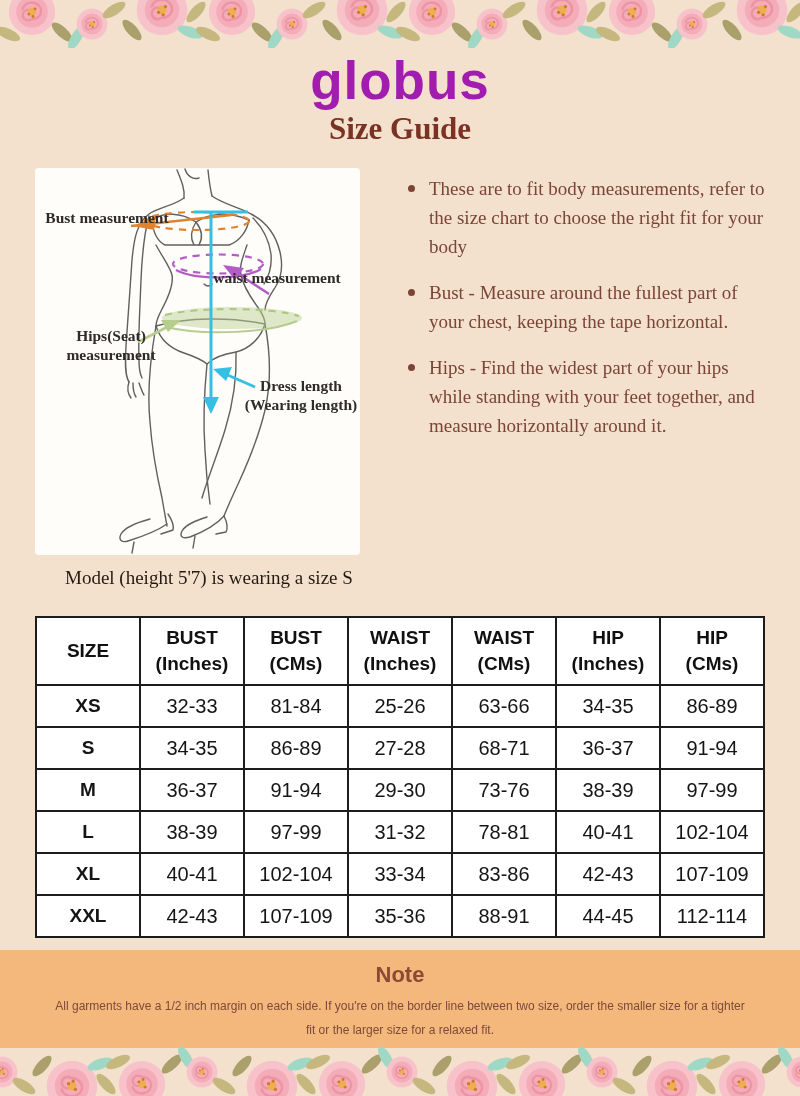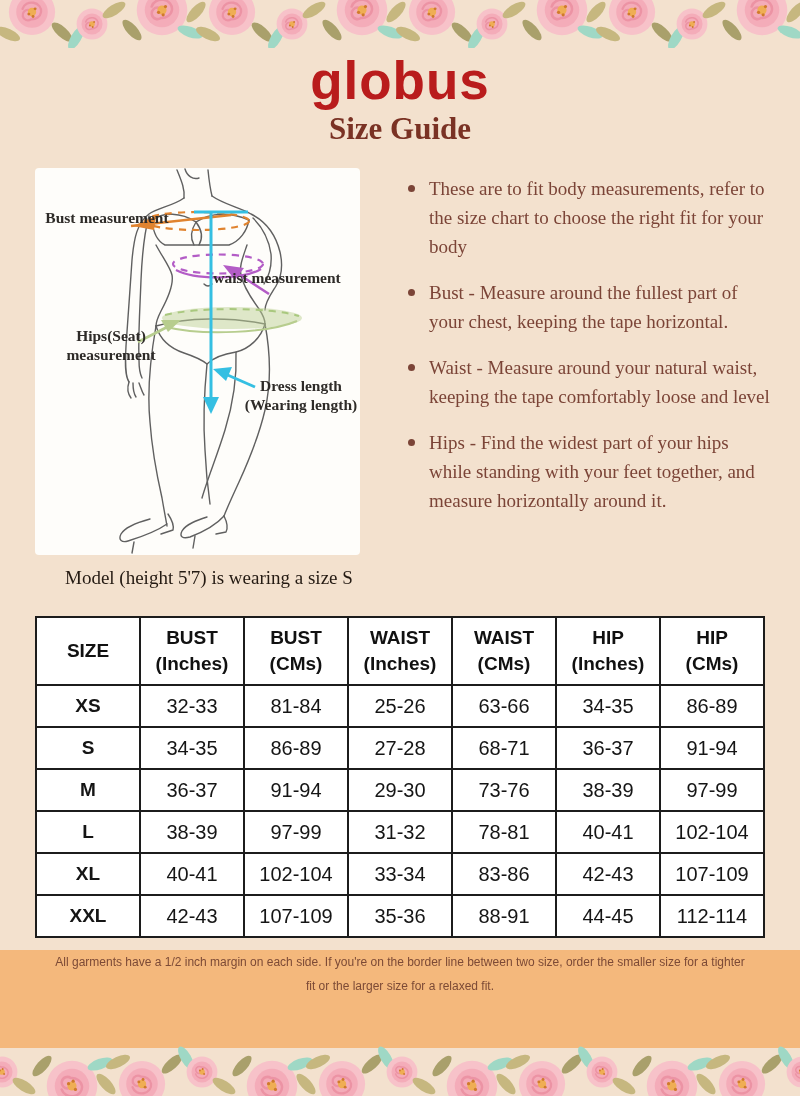--- a/index.html
+++ b/index.html
@@ -10,21 +10,21 @@
     overflow:hidden;position:relative;
   }
   
   .floral{display:block;}
   .floral-top{position:absolute;top:0;left:0;}
   .floral-bottom{position:absolute;bottom:0;left:0;}
   
   .logo{
     margin-top:50px;text-align:center;
     font-size:53px;font-weight:bold;letter-spacing:1px;
-    color:#b91c1c;line-height:62px;
+    color:#a21caf;line-height:62px;
   }
   .title{
     font-family:"Liberation Serif",serif;
     font-weight:700;font-size:31px;line-height:34px;
     color:#7a3224;text-align:center;
   }
   
   .content{display:flex;margin:22px 20px 0 35px;height:387px;}
   .figure-box{
     width:325px;height:387px;flex:none;
@@ -193,24 +193,20 @@
     <li>
       <span class="bullet"></span>
       <span class="itext">These are to fit body measurements, refer to the size chart to choose the right fit for your body</span>
     </li>
     <li>
       <span class="bullet"></span>
       <span class="itext">Bust - Measure around the fullest part of your chest, keeping the tape horizontal.</span>
     </li>
     <li>
       <span class="bullet"></span>
-      <span class="itext">Waist - Measure around your natural waist, keeping the tape comfortably loose and level</span>
-    </li>
-    <li>
-      <span class="bullet"></span>
       <span class="itext">Hips - Find the widest part of your hips while standing with your feet together, and measure horizontally around it.</span>
     </li>
   </ul>
 </div>
 
 <div class="model-caption">Model (height 5'7) is wearing a size S</div>
 
 <div class="table-wrap">
   <table>
     <thead>
@@ -298,20 +294,21 @@
         <td>35-36</td>
         <td>88-91</td>
         <td>44-45</td>
         <td>112-114</td>
       </tr>
     </tbody>
   </table>
 </div>
 
 <section class="note">
+  <div class="note-title">Note</div>
   <div class="note-text">All garments have a 1/2 inch margin on each side. If you're on the border line between two size, order the smaller size for a tighter fit or the larger size for a relaxed fit.</div>
 </section>
 
 <svg class="floral floral-bottom" width="800" height="56" viewBox="0 0 800 56" aria-hidden="true">
   <g transform="translate(0,56) scale(1,-1)">
     <use href="#tile" x="-90"></use>
     <use href="#tile" x="110"></use>
     <use href="#tile" x="310"></use>
     <use href="#tile" x="510"></use>
     <use href="#tile" x="710"></use>

